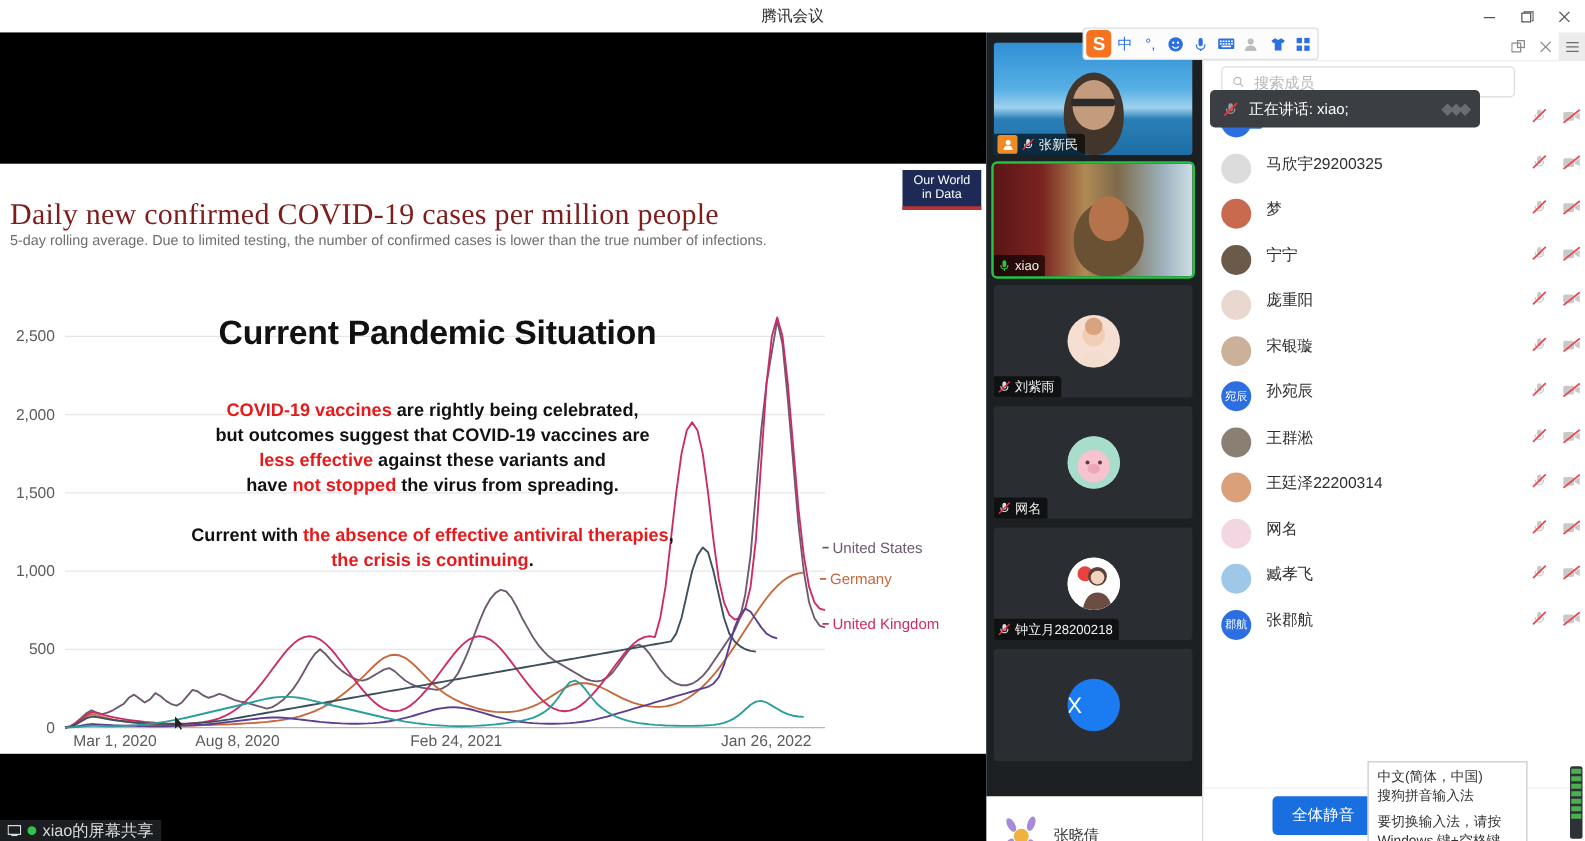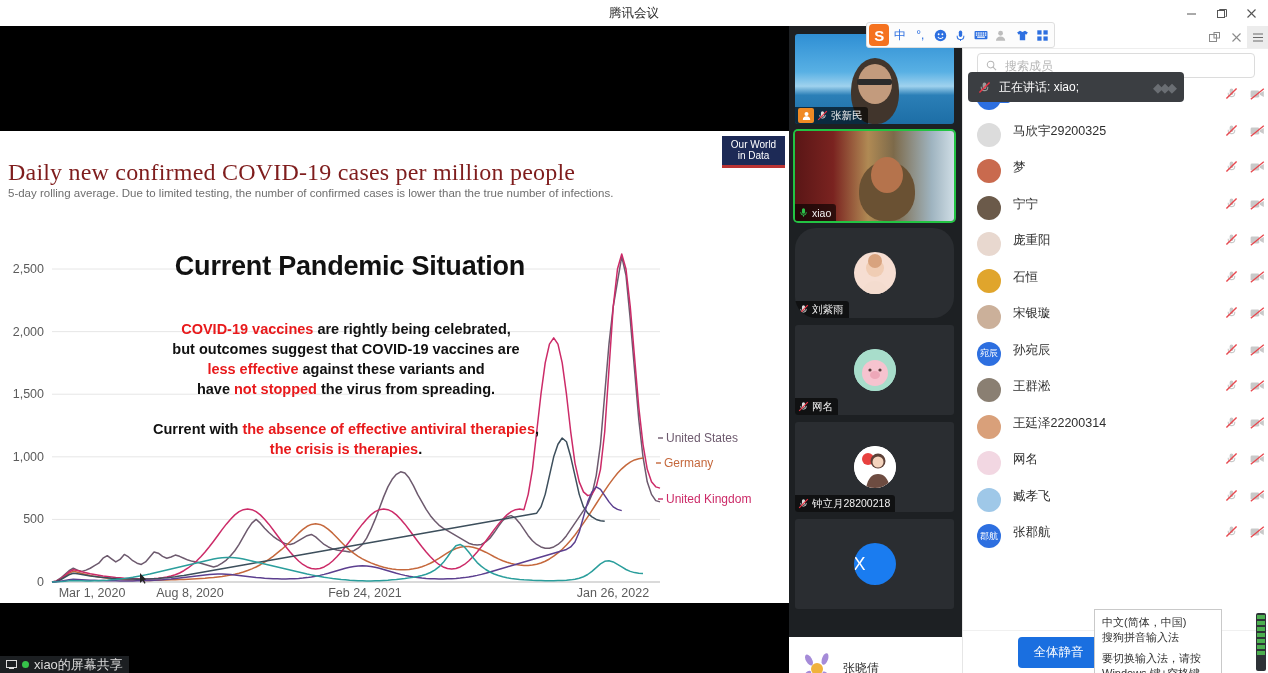--- a/index.html
+++ b/index.html
@@ -81,21 +81,21 @@
   .room{background:linear-gradient(90deg,#5a1616 0%,#7a2320 24%,#b08a54 46%,#7d6a4a 62%,#9fb4c0 86%,#cfdde5 100%);}
   .headshape{position:absolute;left:50%;transform:translateX(-50%);border-radius:50% 50% 45% 45%;}
 
   
   .panel{position:absolute;left:962px;top:26px;width:306px;height:647px;background:#ffffff;border-left:1px solid #e6e6e6;}
   .panel-head{position:absolute;left:0;top:0;width:306px;height:22px;border-bottom:1px solid #eee;display:flex;align-items:center;justify-content:flex-end;gap:0;}
   .ph-btn{width:22px;height:22px;display:flex;align-items:center;justify-content:center;color:#8a8a8a;font-size:11px;}
   .ph-btn.sel{background:#ececec;}
 
   .search{
-    position:absolute;left:14px;top:27px;width:278px;height:25px;box-sizing:border-box;
+    position:absolute;left:14px;top:27px;width:235px;height:25px;box-sizing:border-box;
     border:1px solid #dcdcdc;border-radius:4px;background:#fff;display:flex;align-items:center;gap:6px;padding:0 8px;
   }
   .search input{
     border:0;outline:0;font-size:12px;color:#333;width:230px;background:transparent;
     font-family:"Liberation Sans","DejaVu Sans",sans-serif;
   }
   .search input::placeholder{color:#b6b6b6;}
 
   .plist{position:absolute;left:0;top:60px;width:306px;height:570px;overflow:hidden;}
   .prow{position:relative;height:36.5px;display:flex;align-items:flex-start;padding:0 4px 0 14px;}
@@ -219,21 +219,21 @@
 
       <div class="para">
         <span class="red">COVID-19 vaccines</span><span> are rightly being celebrated,</span><br>
         <span>but outcomes suggest that COVID-19 vaccines are</span><br>
         <span class="red">less effective</span><span> against these variants and</span><br>
         <span>have </span><span class="red">not stopped</span><span> the virus from spreading.</span>
       </div>
 
       <div class="para2">
         <span>Current with </span><span class="red">the absence of effective antiviral therapies</span><span>,</span><br>
-        <span class="red">the crisis is therapies</span><span>.</span>
+        <span class="red">the crisis is continuing</span><span>.</span>
       </div>
 
       <svg class="cursor-arrow" viewBox="0 0 6 11">
         <path d="M0 0 L0 10 L2.6 7.4 L4.4 10.8 L5.6 10.1 L3.9 7 L6 6.6 Z" fill="#222"></path>
       </svg>
     </div>
 
     <div class="sharebar">
       <svg width="11" height="9" viewBox="0 0 11 9">
         <rect x="0.5" y="0.5" width="10" height="7" fill="none" stroke="#dcdcdc"></rect>
@@ -274,21 +274,21 @@
       <div class="nametag">
         <svg width="11" height="11" viewBox="0 0 12 12">
           <path d="M6 1.4a1.7 1.7 0 0 1 1.7 1.7v2.6A1.7 1.7 0 0 1 6 7.4a1.7 1.7 0 0 1-1.7-1.7V3.1A1.7 1.7 0 0 1 6 1.4z" fill="#2bc24a"></path>
           <path d="M3 5.4v.5a3 3 0 0 0 6 0v-.5" fill="none" stroke="#2bc24a" stroke-width="1"></path>
           <line x1="6" y1="8.6" x2="6" y2="10.6" stroke="#2bc24a" stroke-width="1"></line>
         </svg>
         <span>xiao</span>
       </div>
     </div>
 
-    <div class="tile" style="top:202px;border-radius:21px;">
+    <div class="tile" style="top:202px;">
       <div class="pfp" style="background:#f6ded2;">
         <svg width="42" height="42" viewBox="0 0 42 42">
             <circle cx="21" cy="16" r="9" fill="#f0cdb4"></circle>
             <circle cx="21" cy="9" r="7" fill="#d8a37e"></circle>
             <path d="M8 42c1-9 6-13 13-13s12 4 13 13z" fill="#f4dccf"></path>
           </svg>
       </div>
       <div class="nametag">
         <svg width="11" height="11" viewBox="0 0 12 12">
           <path d="M6 1.4a1.7 1.7 0 0 1 1.7 1.7v2.6A1.7 1.7 0 0 1 6 7.4a1.7 1.7 0 0 1-1.7-1.7V3.1A1.7 1.7 0 0 1 6 1.4z" fill="#dcdcdc"></path>
@@ -451,36 +451,20 @@
             <span><svg width="15" height="12" viewBox="0 0 15 12">
   <rect x="0.6" y="2.6" width="8.6" height="7" rx="1.4" fill="#c9c9c9"></rect>
   <path d="M9.8 5.2 13.8 3v6l-4-2.2z" fill="#c9c9c9"></path>
   <line x1="0.8" y1="11.2" x2="13.8" y2="0.8" stroke="#e8484f" stroke-width="1.3"></line>
               </svg></span>
           </div>
         </div>
         <div class="prow">
           <div class="avatar" style="background:#e8d8cf"></div>
           <div class="pname">庞重阳</div>
-          <div class="picons">
-            <span><svg width="13" height="13" viewBox="0 0 12 12">
-  <path d="M6 1.4a1.7 1.7 0 0 1 1.7 1.7v2.6A1.7 1.7 0 0 1 6 7.4a1.7 1.7 0 0 1-1.7-1.7V3.1A1.7 1.7 0 0 1 6 1.4z" fill="#c9c9c9"></path>
-  <path d="M3 5.4v.5a3 3 0 0 0 6 0v-.5" fill="none" stroke="#c9c9c9" stroke-width="1"></path>
-  <line x1="1.3" y1="10.7" x2="10.7" y2="1.3" stroke="#e8484f" stroke-width="1.3"></line>
-              </svg></span>
-            <span><svg width="15" height="12" viewBox="0 0 15 12">
-  <rect x="0.6" y="2.6" width="8.6" height="7" rx="1.4" fill="#c9c9c9"></rect>
-  <path d="M9.8 5.2 13.8 3v6l-4-2.2z" fill="#c9c9c9"></path>
-  <line x1="0.8" y1="11.2" x2="13.8" y2="0.8" stroke="#e8484f" stroke-width="1.3"></line>
-              </svg></span>
-          </div>
-        </div>
-        <div class="prow">
-          <div class="avatar" style="background:#e0a52c"></div>
-          <div class="pname">石恒</div>
           <div class="picons">
             <span><svg width="13" height="13" viewBox="0 0 12 12">
   <path d="M6 1.4a1.7 1.7 0 0 1 1.7 1.7v2.6A1.7 1.7 0 0 1 6 7.4a1.7 1.7 0 0 1-1.7-1.7V3.1A1.7 1.7 0 0 1 6 1.4z" fill="#c9c9c9"></path>
   <path d="M3 5.4v.5a3 3 0 0 0 6 0v-.5" fill="none" stroke="#c9c9c9" stroke-width="1"></path>
   <line x1="1.3" y1="10.7" x2="10.7" y2="1.3" stroke="#e8484f" stroke-width="1.3"></line>
               </svg></span>
             <span><svg width="15" height="12" viewBox="0 0 15 12">
   <rect x="0.6" y="2.6" width="8.6" height="7" rx="1.4" fill="#c9c9c9"></rect>
   <path d="M9.8 5.2 13.8 3v6l-4-2.2z" fill="#c9c9c9"></path>
   <line x1="0.8" y1="11.2" x2="13.8" y2="0.8" stroke="#e8484f" stroke-width="1.3"></line>

